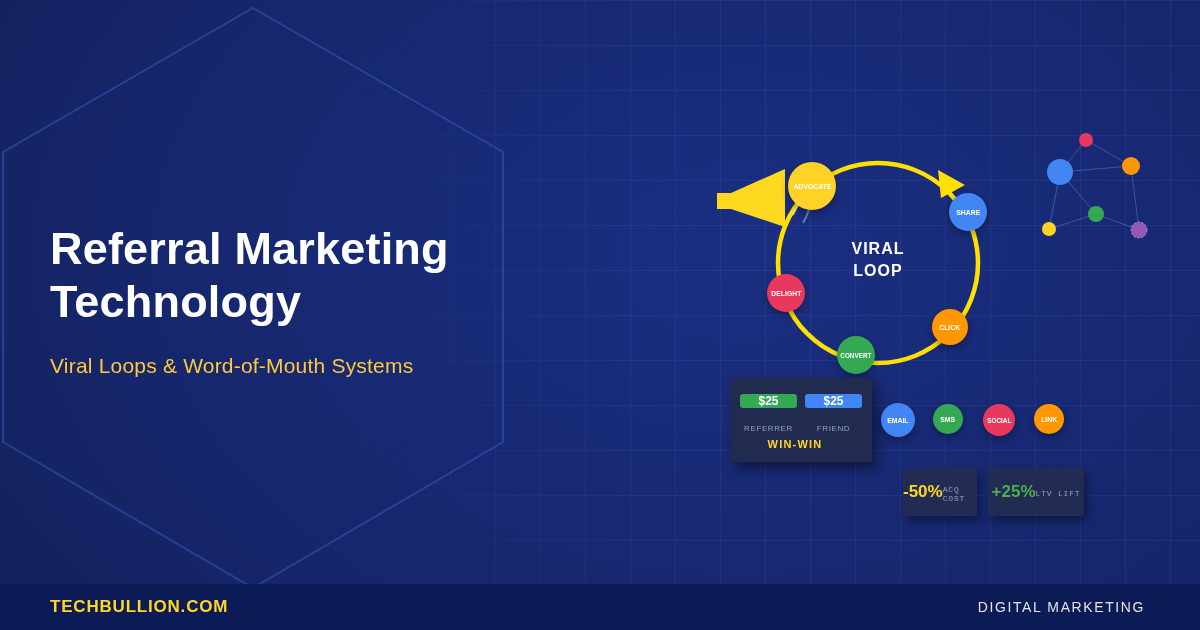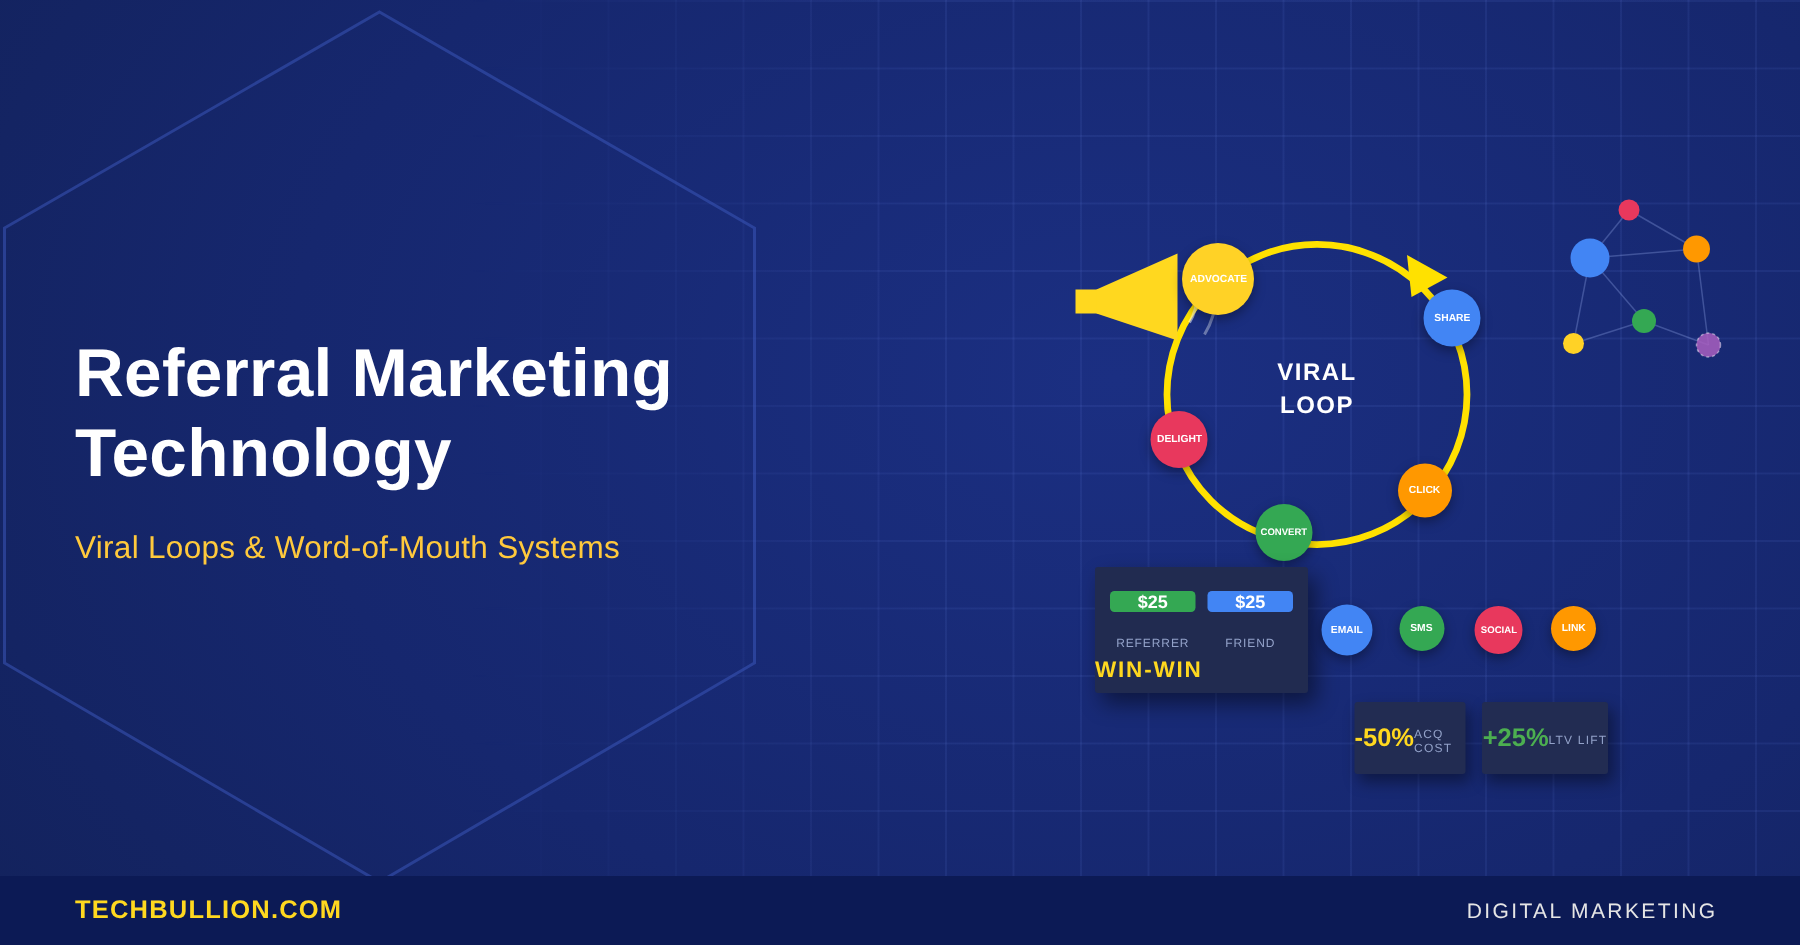--- a/index.html
+++ b/index.html
@@ -41,30 +41,30 @@
     background:#212b50;box-shadow:5px 7px 14px rgba(0,0,0,0.45);border-radius:2px;
   }
   .reward{
     position:absolute;width:57px;height:14px;border-radius:3px;color:#fff;
     display:flex;align-items:center;justify-content:center;font-weight:700;font-size:12px;
   }
   .reward-label{
     position:absolute;width:57px;text-align:center;color:#93a2c9;font-size:8px;letter-spacing:0.6px;
   }
   .winwin-caption{
-    position:absolute;left:0;top:60px;width:130px;text-align:left;
-    font-weight:700;font-size:15px;letter-spacing:1.2px;
+    position:absolute;left:0;top:60px;width:130px;text-align:center;
+    font-weight:700;font-size:11px;letter-spacing:1.2px;
   }
   .stat{
     position:absolute;background:#222c52;border-radius:2px;height:48px;
     display:flex;align-items:center;justify-content:center;
     box-shadow:3px 5px 10px rgba(0,0,0,0.4);
   }
   .stat .value{font-weight:700;font-size:17px;line-height:1.2;}
-  .stat .label{color:#93a2c9;font-size:8px;letter-spacing:0.8px;margin-top:3px;}
+  .stat .label{color:#93a2c9;font-size:8px;letter-spacing:0.8px;margin-top:3px;font-family:Liberation Mono, monospace;}
   .footer{
     position:absolute;left:0;bottom:0;width:1200px;height:46px;background:#0c1a55;
     display:flex;align-items:center;justify-content:space-between;
     padding:0 55px 0 50px;box-sizing:border-box;
   }
   .brand{font-weight:700;font-size:17px;letter-spacing:0.8px;}
   .category{color:#e5e5e5;font-size:14px;letter-spacing:1.6px;}
 </style>
 </head>
 <body>
@@ -159,21 +159,21 @@
     <span>SOCIAL</span>
   </div>
   <div class="node" style="left: 1034px; top: 404px; width: 30px; height: 30px; font-size: 7px; background-color: rgb(255, 152, 0);">
     <span>LINK</span>
   </div>
 
   <div class="stat" style="left:903px;top:468px;width:74px;">
     <div class="value" style="color: rgb(255, 216, 31);">-50%</div>
     <div class="label">ACQ COST</div>
   </div>
-  <div class="stat" style="left:988px;top:468px;width:84px;text-align:right;">
+  <div class="stat" style="left:988px;top:468px;width:96px;">
     <div class="value" style="color: rgb(76, 175, 80);">+25%</div>
     <div class="label">LTV LIFT</div>
   </div>
 
   <div class="footer">
     <div class="brand" style="color: rgb(255, 216, 31);">TECHBULLION.COM</div>
     <div class="category">DIGITAL MARKETING</div>
   </div>
 
 </div>

